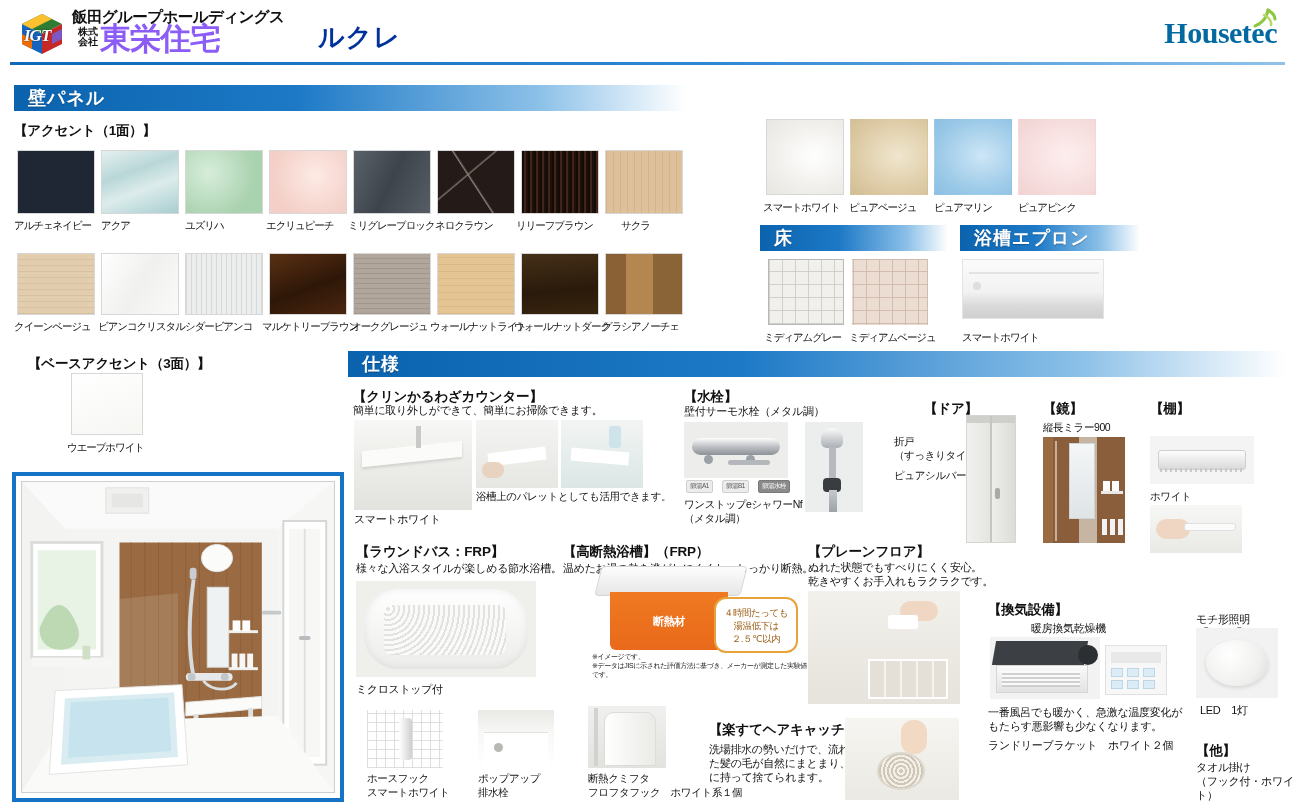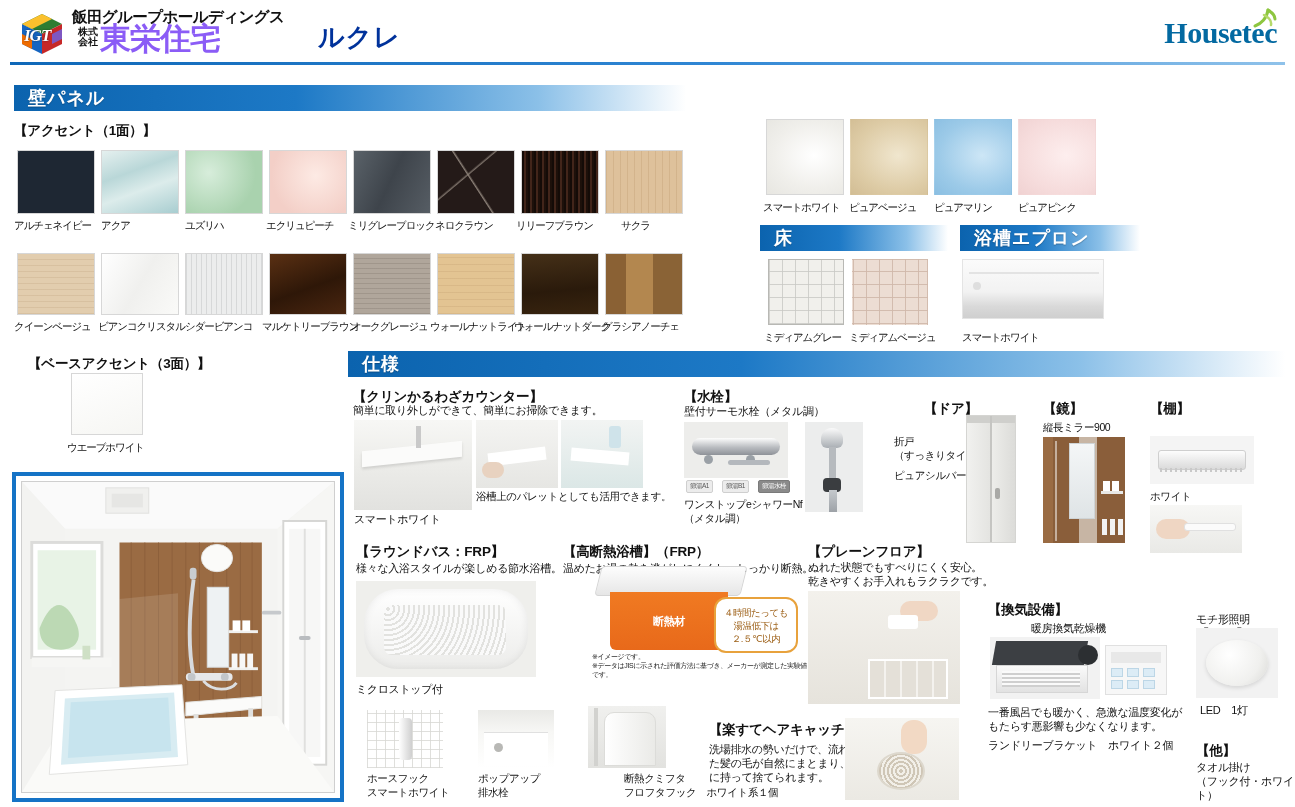--- a/index.html
+++ b/index.html
@@ -420,21 +420,21 @@
     <div style="position:absolute;left:6px;top:22px;width:64px;height:34px;background:#fff;border-top:1px solid #e0e0e0;"></div>
     <div style="position:absolute;left:16px;top:33px;width:9px;height:9px;border-radius:50%;background:#b8b8b5;"></div>
   </div>
   <div class="plain-label" style="left:478px; top:771px; font-size:10.5px;">ポップアップ
 排水栓</div>
 
   <div class="photo" style="left:588px; top:706px; width:78px; height:62px; background:linear-gradient(to bottom,#f0f0ee,#e2e2df);">
     <div style="position:absolute;left:16px;top:6px;width:52px;height:54px;border-radius:10px 10px 0 0;background:linear-gradient(to right,#ffffff,#eaeae7);border:1px solid #dcdcd9;"></div>
     <div style="position:absolute;left:6px;top:2px;width:4px;height:58px;background:#d2d2cf;"></div>
   </div>
-  <div class="plain-label" style="left:588px; top:771px; font-size:10.5px;margin-left:36px;">断熱クミフタ
+  <div class="plain-label" style="left:588px; top:771px; font-size:10.5px;">断熱クミフタ
 フロフタフック　ホワイト系１個</div>
 
   <div class="bracket-head" style="left:709px; top:721px;">【楽すてヘアキャッチャー】</div>
   <div class="body-text" style="left:709px; top:742px;">洗場排水の勢いだけで、流れ
 た髪の毛が自然にまとまり、楽
 に持って捨てられます。</div>
   <div class="photo" style="left:845px; top:718px; width:114px; height:82px; background:linear-gradient(to bottom,#f6f5f1,#ebe9e3);">
     <div style="position:absolute;left:32px;top:34px;width:48px;height:38px;border-radius:50%;background:repeating-radial-gradient(circle at 50% 50%,#cfc6b6 0 2px,#f2efe8 2px 4px);border:2px solid #ddd8cd;"></div>
     <div style="position:absolute;left:56px;top:2px;width:26px;height:34px;border-radius:12px;background:#f2d9c4;"></div>
   </div>

